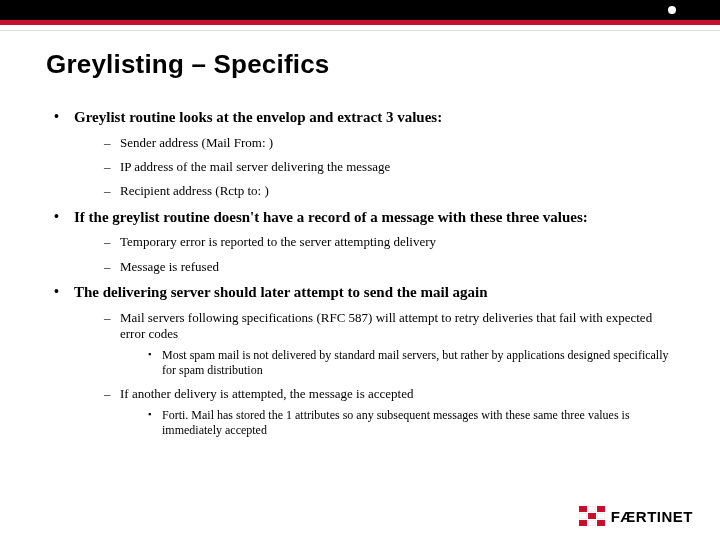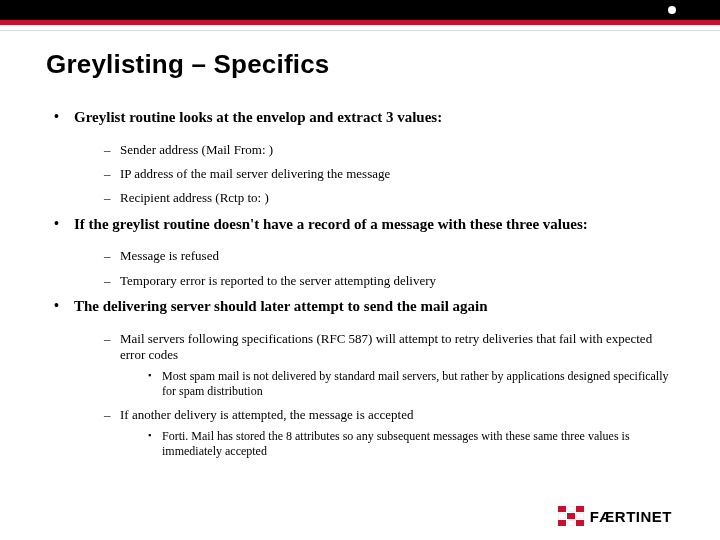--- a/index.html
+++ b/index.html
@@ -65,21 +65,21 @@
     content: "•";
     position: absolute;
     left: 4px;
     top: 0;
     font-size: 14px;
     color: #000;
   }
   ul.level2 {
     list-style: none;
     padding-left: 30px;
-    margin-top: 15px;
+    margin-top: 8px;
     font-weight: normal;
   }
   ul.level2 > li {
     position: relative;
     padding-left: 16px;
     font-size: 13px;
     margin-bottom: 8px;
     line-height: 1.25;
   }
   ul.level2 > li::before {
@@ -104,21 +104,21 @@
   ul.level3 > li::before {
     content: "▪";
     position: absolute;
     left: 0;
     top: 1px;
     font-size: 9px;
     color: #000;
   }
   .logo {
     position: absolute;
-    right: 48px;
+    right: 27px;
     bottom: 14px;
     display: flex;
     align-items: center;
     gap: 2px;
   }
   .logo-mark {
     display: grid;
     grid-template-columns: repeat(3, 8px);
     grid-template-rows: repeat(3, 6px);
     gap: 1px;
@@ -148,38 +148,38 @@
       <ul class="level2">
         <li><span>Sender address (Mail From: )</span></li>
         <li><span>IP address of the mail server delivering the message</span></li>
         <li><span>Recipient address (Rctp to: )</span></li>
       </ul>
     </li>
 
     <li>
       <span>If the greylist routine doesn't have a record of a message with these three values:</span>
       <ul class="level2">
+        <li><span>Temporary error is reported to the server attempting delivery</span></li>
         <li><span>Message is refused</span></li>
-        <li><span>Temporary error is reported to the server attempting delivery</span></li>
       </ul>
     </li>
 
     <li>
       <span>The delivering server should later attempt to send the mail again</span>
       <ul class="level2">
         <li>
           <span>Mail servers following specifications (RFC 587) will attempt to retry deliveries that fail with expected error codes</span>
           <ul class="level3">
             <li><span>Most spam mail is not delivered by standard mail servers, but rather by applications designed specifically for spam distribution</span></li>
           </ul>
         </li>
         <li>
           <span>If another delivery is attempted, the message is accepted</span>
           <ul class="level3">
-            <li><span>Forti. Mail has stored the 8 attributes so any subsequent messages with these same three values is immediately accepted</span></li>
+            <li><span>Forti. Mail has stored the 1 attributes so any subsequent messages with these same three values is immediately accepted</span></li>
           </ul>
         </li>
       </ul>
     </li>
   </ul>
 </div>
 
 <div class="logo">
   <div class="logo-mark">
     <span></span>

